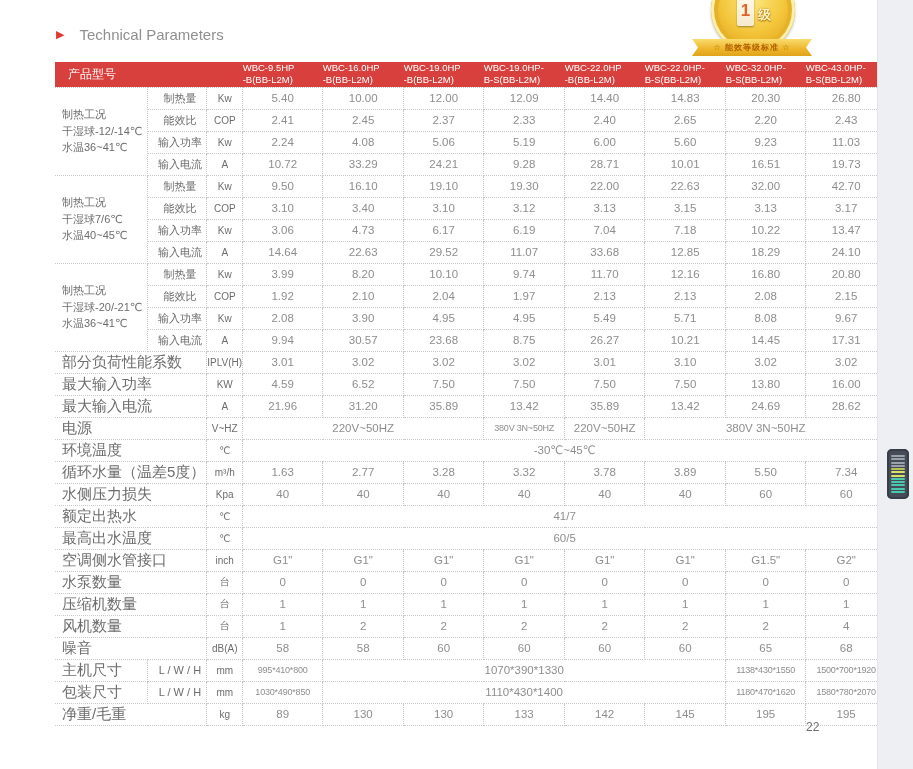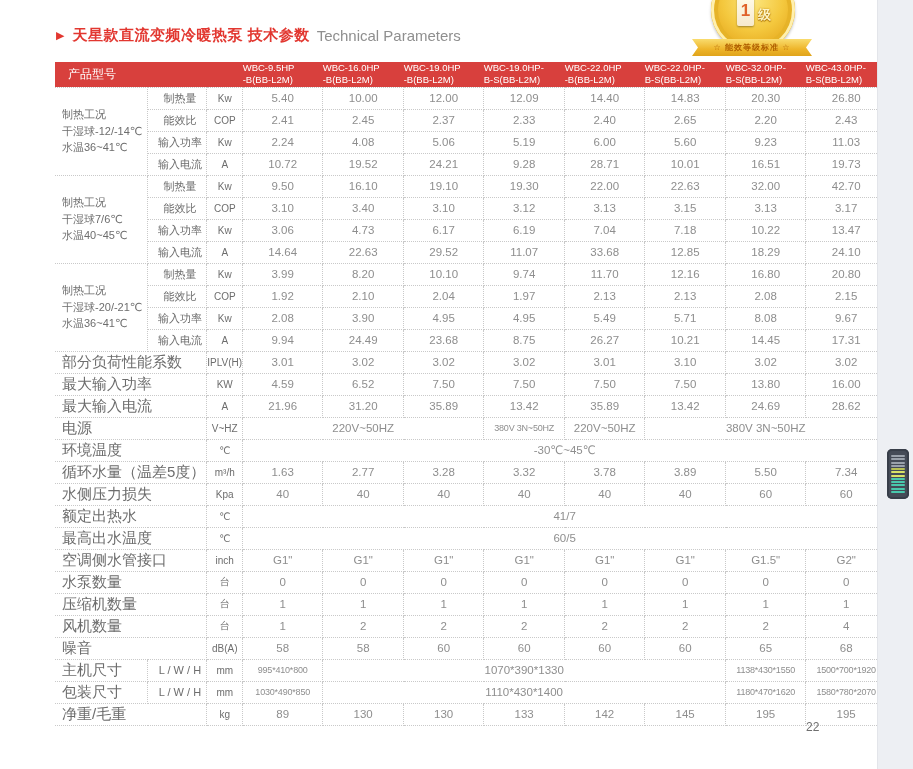--- a/index.html
+++ b/index.html
@@ -49,21 +49,20 @@
          display:flex;align-items:center;justify-content:center;
          font-size:8px;color:#b05f00;letter-spacing:1px;font-weight:bold;}
 </style>
 </head>
 <body>
 
 <div class="page">
 
   <div class="title-row">
     <span class="arrow">▶</span>
-    <span class="title-cn">天星款直流变频冷暖热泵 技术参数</span>
     <span class="title-en">Technical Parameters</span>
   </div>
 
   <div class="badge">
     <div class="medal"></div>
     <div class="grade-tag">1</div>
     <div class="grade-suffix">级</div>
     <div class="ribbon">☆ 能效等级标准 ☆</div>
   </div>
 
@@ -129,21 +128,21 @@
           <td class="val" colspan="1">5.19</td>
           <td class="val" colspan="1">6.00</td>
           <td class="val" colspan="1">5.60</td>
           <td class="val" colspan="1">9.23</td>
           <td class="val" colspan="1">11.03</td>
         </tr>
         <tr>
           <td class="sub-label">输入电流</td>
           <td class="unit">A</td>
           <td class="val" colspan="1">10.72</td>
-          <td class="val" colspan="1">19.52</td>
+          <td class="val" colspan="1">33.29</td>
           <td class="val" colspan="1">24.21</td>
           <td class="val" colspan="1">9.28</td>
           <td class="val" colspan="1">28.71</td>
           <td class="val" colspan="1">10.01</td>
           <td class="val" colspan="1">16.51</td>
           <td class="val" colspan="1">19.73</td>
         </tr>
         <tr>
           <td class="group-cell edge" rowspan="4">制热工况<br>干湿球7/6℃<br>水温40~45℃</td>
           <td class="sub-label">制热量</td>
@@ -227,21 +226,21 @@
           <td class="val" colspan="1">4.95</td>
           <td class="val" colspan="1">5.49</td>
           <td class="val" colspan="1">5.71</td>
           <td class="val" colspan="1">8.08</td>
           <td class="val" colspan="1">9.67</td>
         </tr>
         <tr>
           <td class="sub-label">输入电流</td>
           <td class="unit">A</td>
           <td class="val" colspan="1">9.94</td>
-          <td class="val" colspan="1">24.49</td>
+          <td class="val" colspan="1">30.57</td>
           <td class="val" colspan="1">23.68</td>
           <td class="val" colspan="1">8.75</td>
           <td class="val" colspan="1">26.27</td>
           <td class="val" colspan="1">10.21</td>
           <td class="val" colspan="1">14.45</td>
           <td class="val" colspan="1">17.31</td>
         </tr>
         <tr>
           <td class="row-label edge" colspan="2">部分负荷性能系数</td>
           <td class="unit">IPLV(H)</td>

